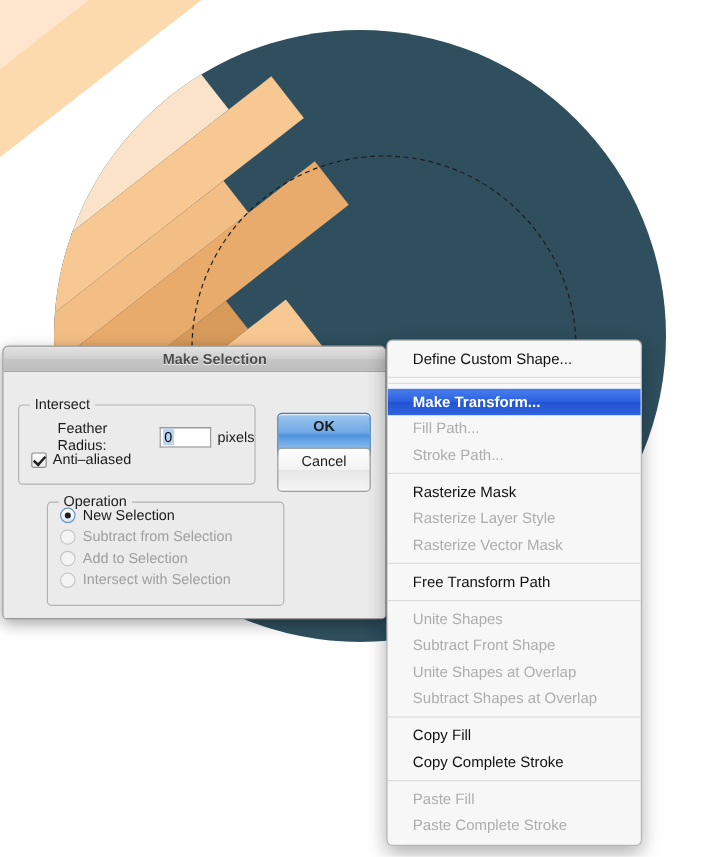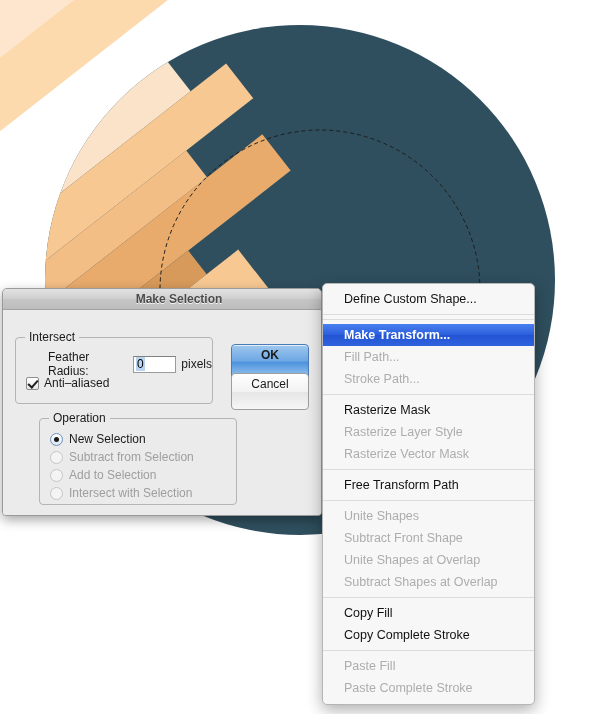--- a/index.html
+++ b/index.html
@@ -128,21 +128,21 @@
     left: 3px; top: 0px;
     width: 4px; height: 8px;
     border: solid #1c1c1c;
     border-width: 0 2px 2px 0;
     transform: rotate(42deg);
   }
 
   .radio-list {
     position: absolute;
     left: 10px;
-    top: 11px;
+    top: 1px;
   }
   .radio-row {
     display: flex;
     align-items: center;
     gap: 6px;
     height: 18px;
   }
   .radio {
     width: 13px; height: 13px;
     border-radius: 50%;

